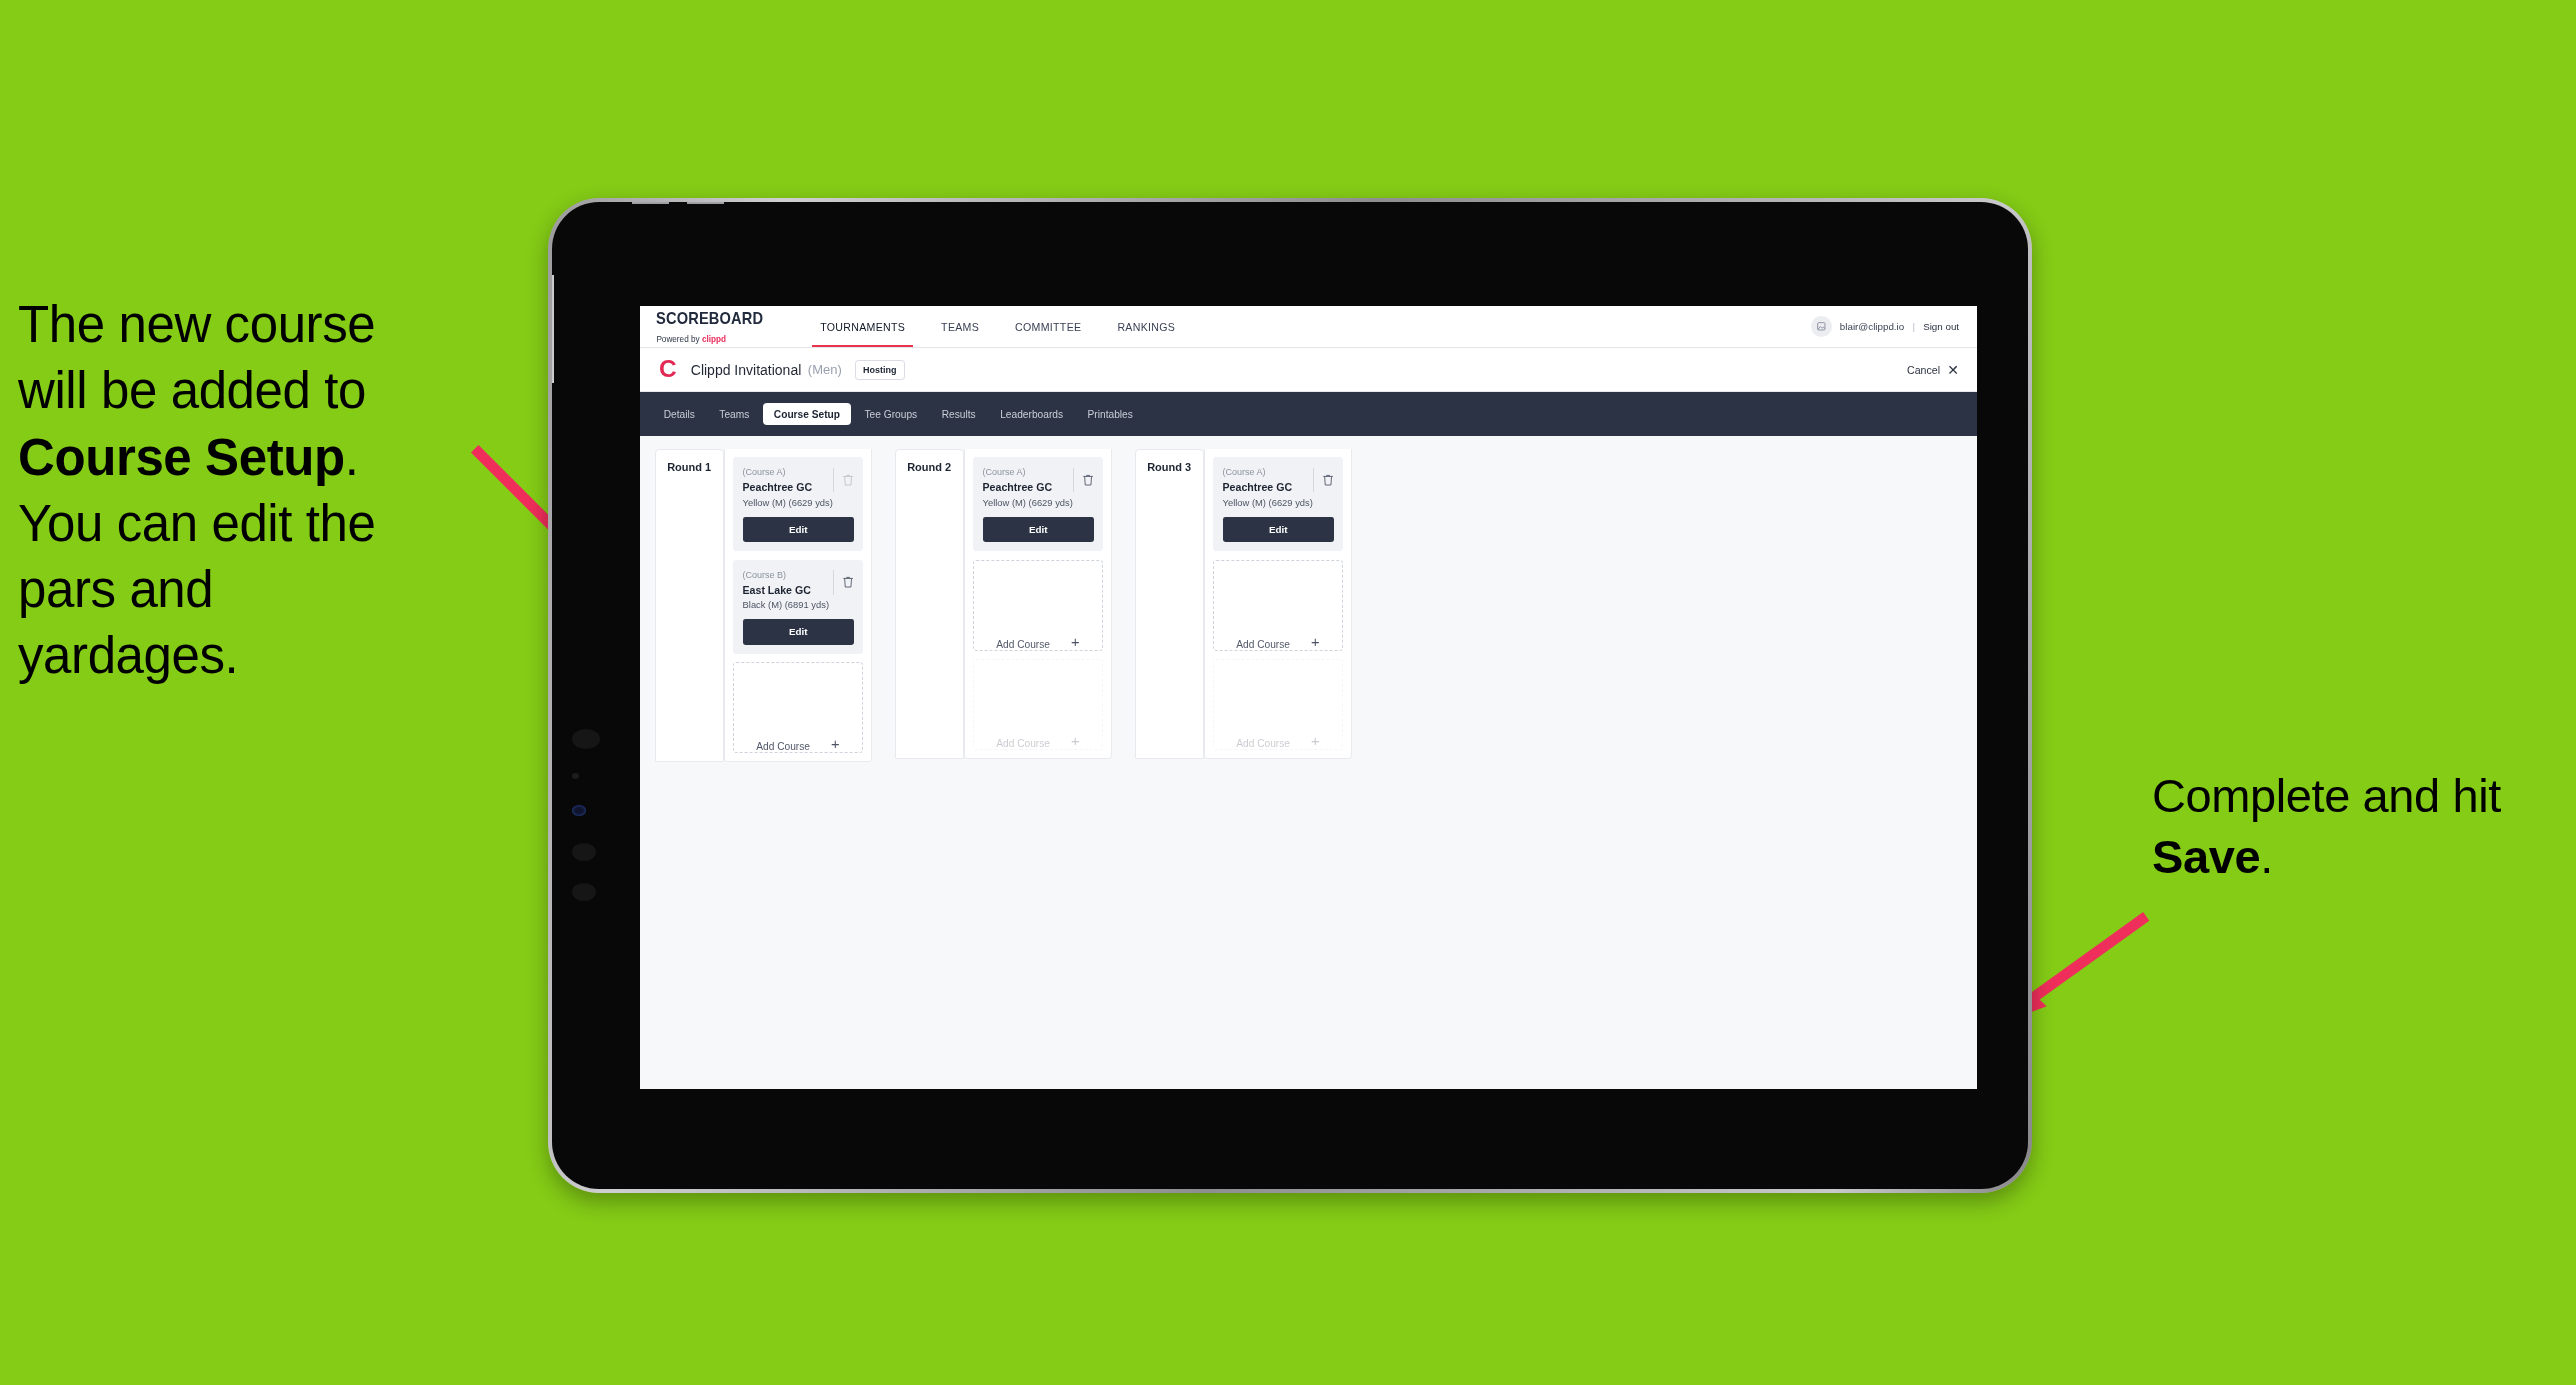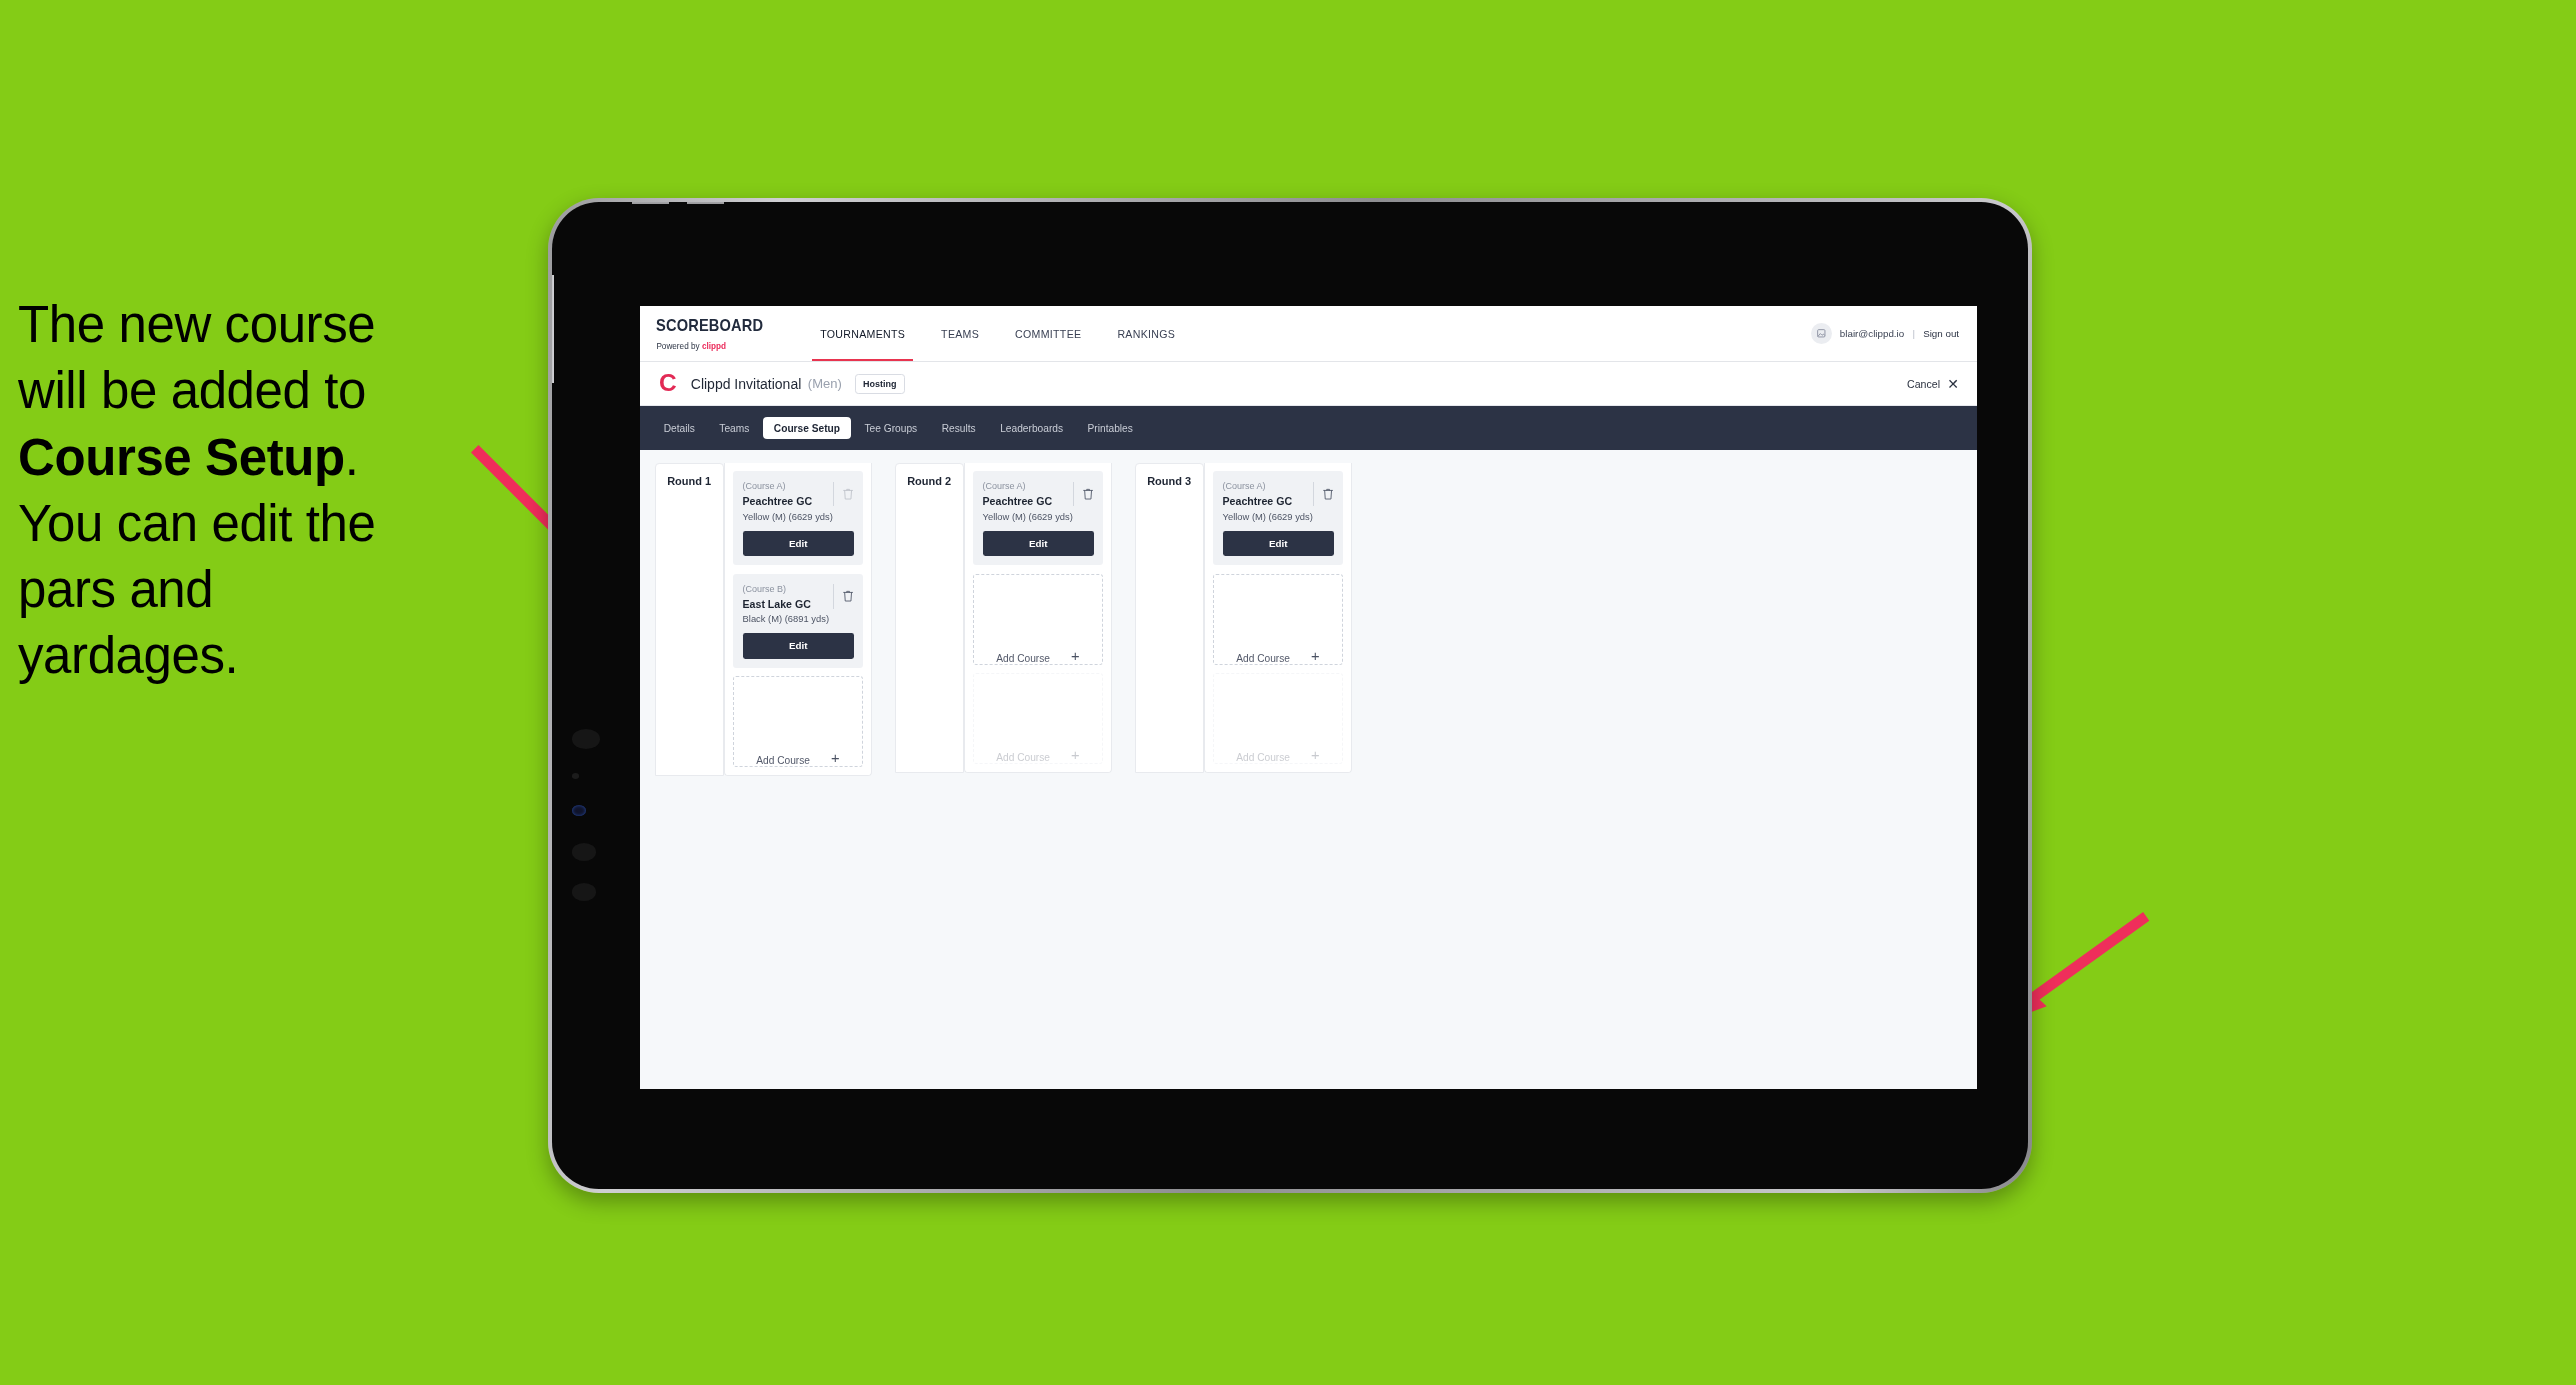--- a/index.html
+++ b/index.html
@@ -75,21 +75,21 @@
   .screen {
     position: absolute;
     left: 88px; top: 104px;
     width: 1337px; height: 783px;
     background: #ffffff;
     overflow: hidden;
   }
 
   
   .topbar {
-    height: 56px;
+    height: 42px;
     background: #ffffff;
     border-bottom: 0.8px solid #e3e5e9;
     display: flex;
     align-items: stretch;
     padding: 0 18px 0 16.3px;
   }
   .brand { display:flex; flex-direction: column; justify-content:center; padding-right: 21px; }
   .brand-name {
     font-size: 17px; font-weight: 700; color: #222b3d;
     letter-spacing: 0.2px; line-height: 1;
@@ -240,20 +240,23 @@
 </style>
 </head>
 <body>
 
 <div class="stage">
 
   <div class="annotation left">
     <span>The new course will be added to </span><b>Course Setup</b><span>. You can edit the pars and yardages.</span>
   </div>
 
+  <div class="annotation right">
+    <span>Complete and hit </span><b>Save</b><span>.</span>
+  </div>
 
   <svg class="arrow" style="left:465px; top:439px;" width="187" height="187" viewBox="0 0 230 230">
     <line x1="12" y1="12" x2="170" y2="170" stroke="#ef2e5b" stroke-width="13"></line>
     <polygon points="196,200 118,182 178,124" fill="#ef2e5b"></polygon>
   </svg>
 
   <svg class="arrow" style="left:1965px; top:905px;" width="196" height="155" viewBox="0 0 240 190">
     <line x1="222" y1="14" x2="80" y2="116" stroke="#ef2e5b" stroke-width="13"></line>
     <polygon points="26,152 48,76 100,124" fill="#ef2e5b"></polygon>
   </svg>

